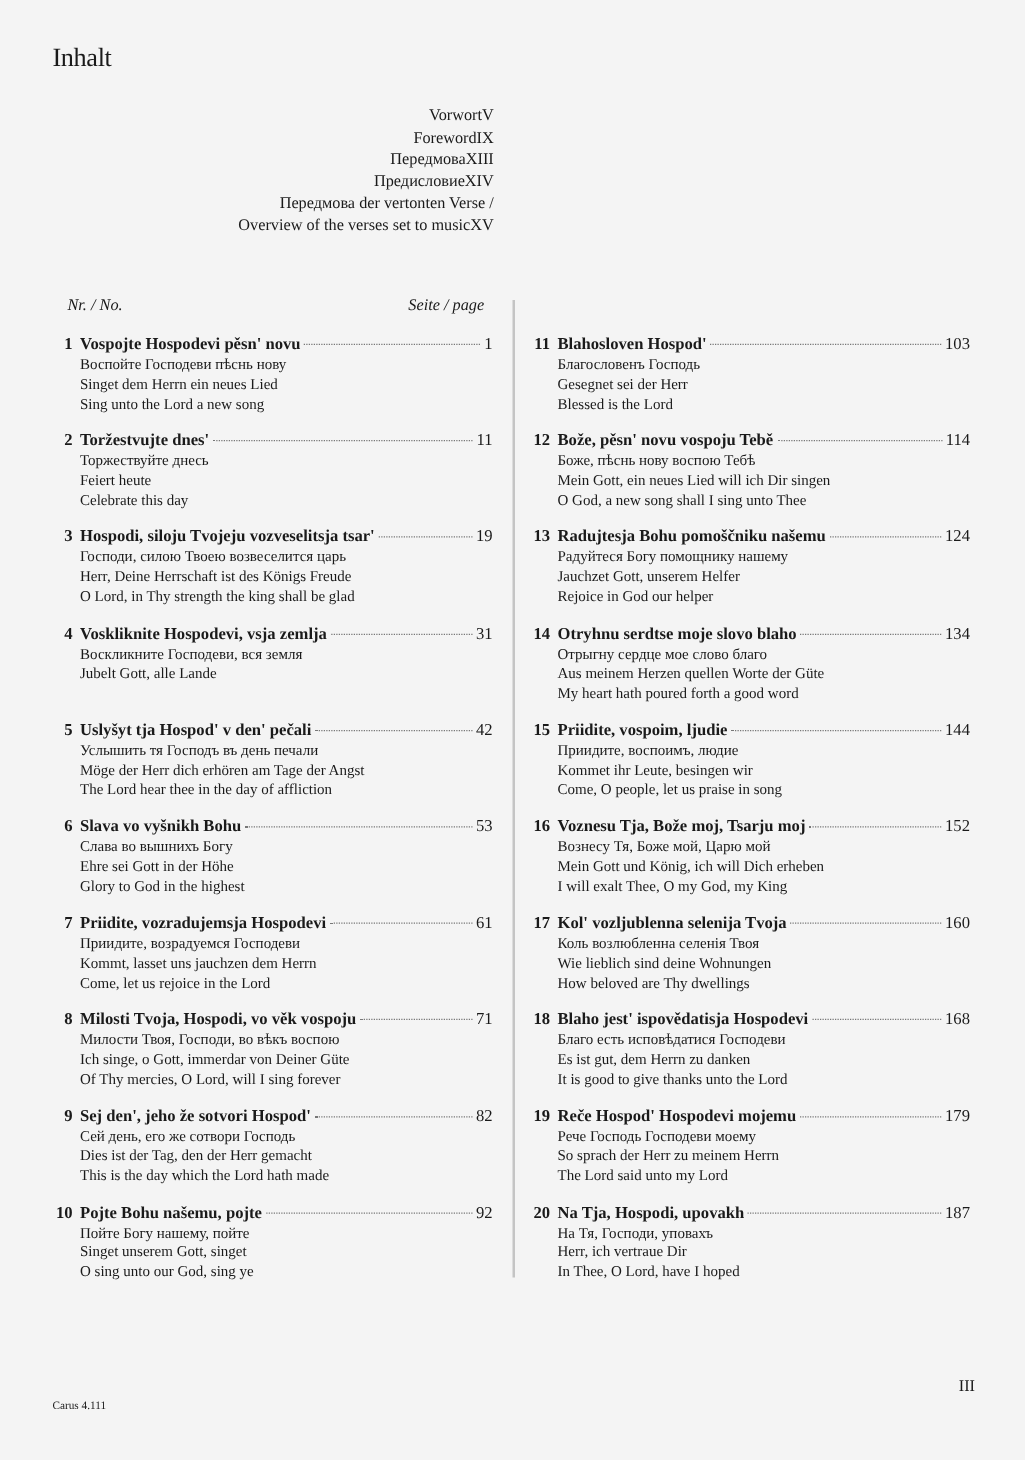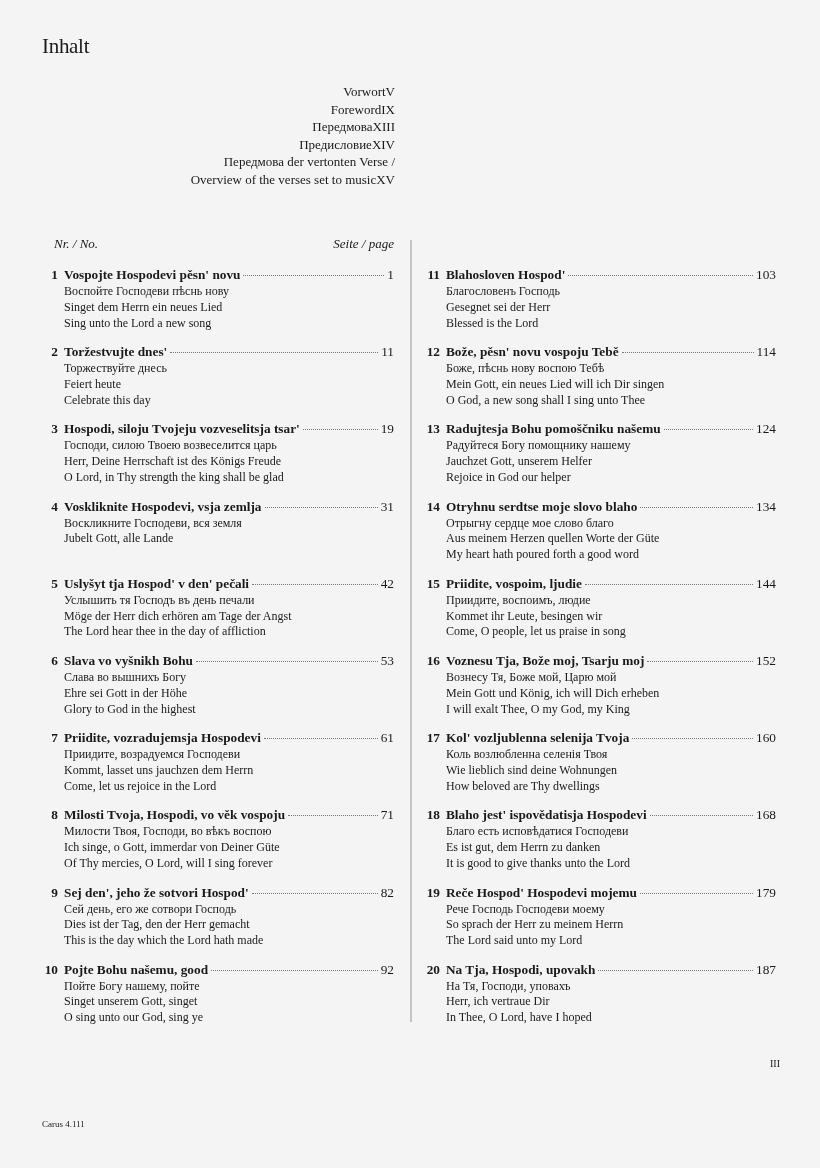--- a/index.html
+++ b/index.html
@@ -20,21 +20,21 @@
     position: absolute; left: 43px; top: 83px; width: 352px;
     font-size: 13px; line-height: 17.6px;
   }
   .fm-row { display: flex; justify-content: flex-end; }
   .fm-row .fm-page { text-align: right; }
   .col-header {
     position: absolute; top: 236px;
     font-size: 13px; font-style: italic;
   }
   .hdr-no { left: 54px; }
-  .hdr-page { left: 320px; width: 74px; text-align: right; }
+  .hdr-page { left: 320px; width: 74px; text-align: center; }
   .divider {
     position: absolute; left: 410px; top: 240px;
     width: 2px; height: 782px; background: #c4c4c4;
   }
   .toc-col { position: absolute; top: 266px; width: 360px; }
   .toc-left { left: 36px; width: 358px; }
   .toc-right { left: 418px; width: 358px; }
   .entry { height: 77.2px; font-size: 12px; line-height: 15.8px; }
   .entry-head { display: flex; align-items: baseline; font-size: 13.3px; line-height: 18px; }
   .entry-num {
@@ -45,21 +45,21 @@
   .leader {
     flex: 1 1 auto; margin: 0 3px; border-bottom: 1px dotted #777;
     position: relative; top: -3px; min-width: 6px;
   }
   .entry-page { flex: none; text-align: right; }
   .entry-sub { padding-left: 28px; white-space: nowrap; }
   .footer-left {
     position: absolute; left: 42px; top: 1119px; font-size: 9px;
   }
   .footer-right {
-    position: absolute; right: 40px; top: 1058px; font-size: 10px; text-align: right;
+    position: absolute; right: 40px; top: 1101px; font-size: 13px; text-align: right;
   }
 </style>
 </head>
 <body>
 
 <h1 class="page-title">Inhalt</h1>
 
 <div class="front-matter">
   <div class="fm-row">
       <span>Vorwort</span>
@@ -187,21 +187,21 @@
         <span class="leader"></span>
         <span class="entry-page">82</span>
       </div>
       <div class="entry-sub">Сей день, его же сотвори Господь</div>
       <div class="entry-sub">Dies ist der Tag, den der Herr gemacht</div>
       <div class="entry-sub">This is the day which the Lord hath made</div>
     </div>
     <div class="entry">
       <div class="entry-head">
         <span class="entry-num">10</span>
-        <span class="entry-title">Pojte Bohu našemu, good</span>
+        <span class="entry-title">Pojte Bohu našemu, pojte</span>
         <span class="leader"></span>
         <span class="entry-page">92</span>
       </div>
       <div class="entry-sub">Пойте Богу нашему, пойте</div>
       <div class="entry-sub">Singet unserem Gott, singet</div>
       <div class="entry-sub">O sing unto our God, sing ye</div>
     </div>
   </div>
 <div class="toc-col toc-right">
     <div class="entry">

